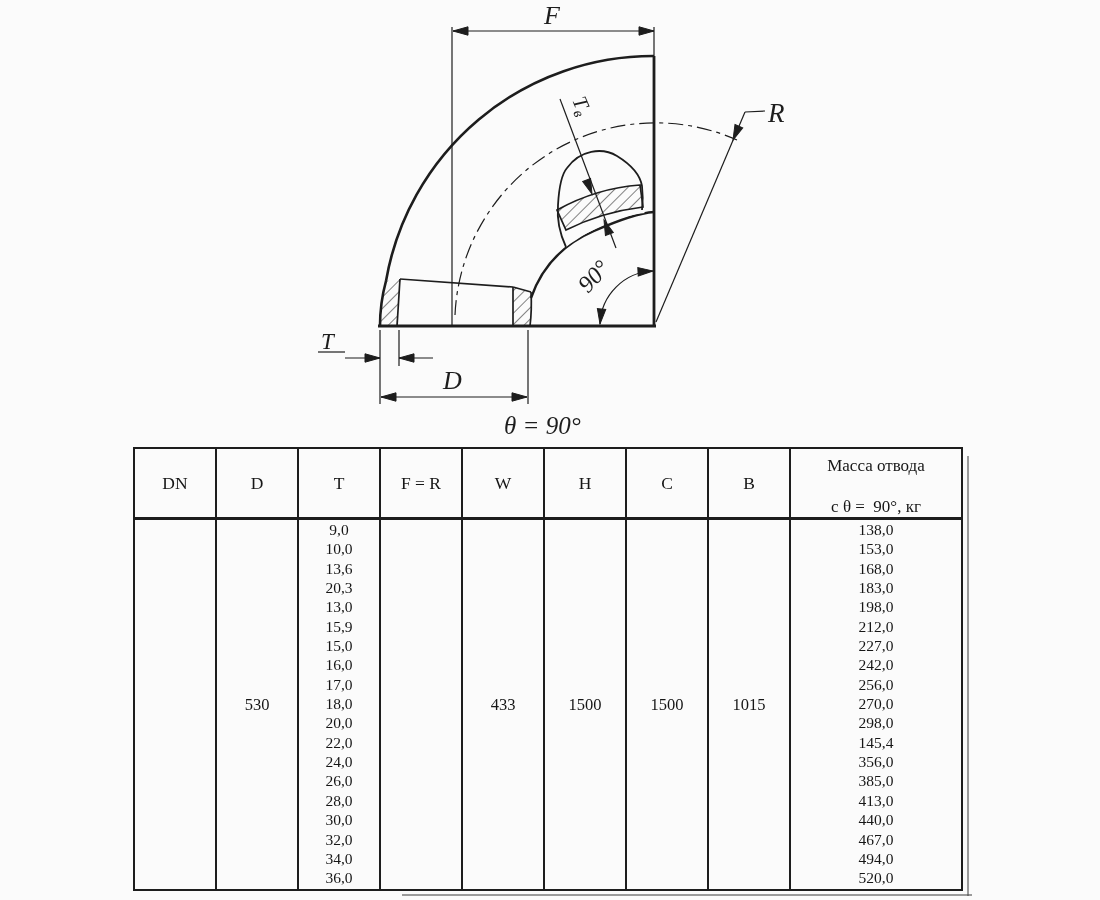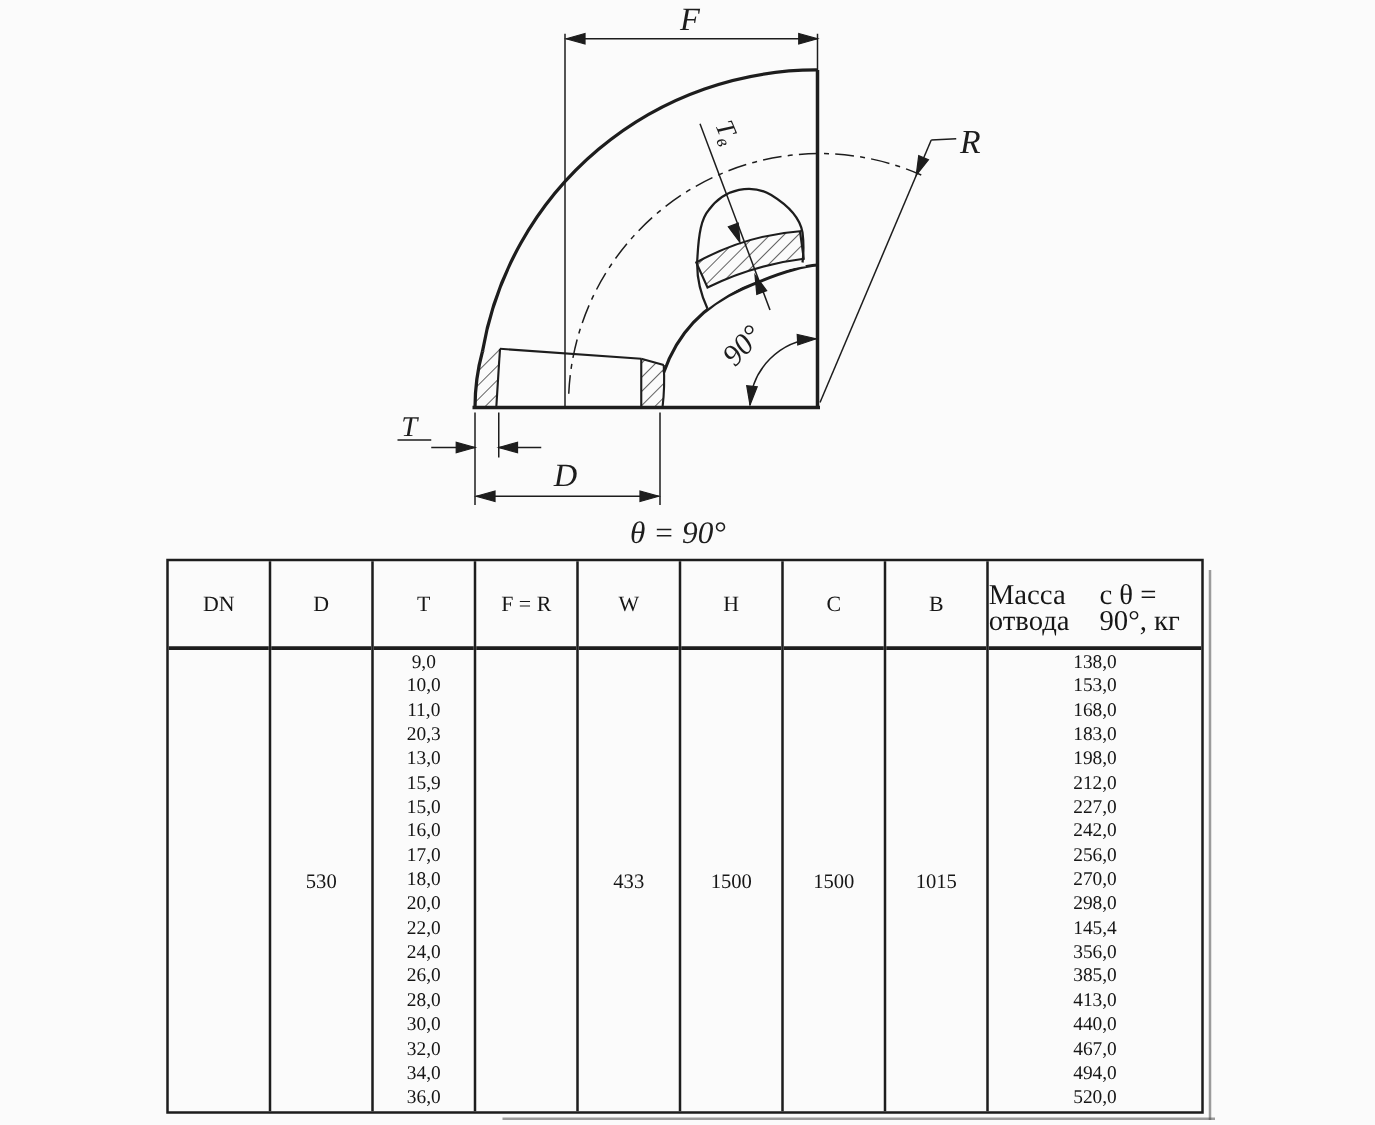--- a/index.html
+++ b/index.html
@@ -7,22 +7,22 @@
         font-family:"Liberation Serif","DejaVu Serif",serif;color:#161616;}
   .drawing-svg{position:absolute;left:0;top:0;}
   
   .dims-table{position:absolute;left:133px;top:447px;width:830px;height:444px;
               border:2px solid #1d1d1d;box-sizing:border-box;display:flex;}
   .col{border-right:2px solid #1d1d1d;box-sizing:border-box;display:flex;flex-direction:column;}
   .col.w83{width:82px;}
   .col.last{flex:1;border-right:none;}
   .th{height:71px;box-sizing:border-box;border-bottom:3px solid #1d1d1d;
       display:flex;align-items:center;justify-content:center;font-size:17.5px;}
-  .th.mass{justify-content:space-between;padding-top:6px;
-           font-size:23px;line-height:21px;}
+  .th.mass{flex-direction:column;justify-content:space-between;padding-top:6px;
+           font-size:17px;line-height:21px;}
   .td{flex:1;display:flex;align-items:center;justify-content:center;font-size:16.5px;}
   .td.list{display:block;padding-top:0;}
   .cell-line{height:19.35px;line-height:19.35px;text-align:center;font-size:15.5px;}
   
   .ghost{position:absolute;background:#4d4d4d;opacity:.55;}
   .ghost.bottom{left:402px;top:894px;width:570px;height:2px;}
   .ghost.right{left:967px;top:456px;width:2px;height:440px;}
   
   .lbl{font-family:"Liberation Serif","DejaVu Serif",serif;font-style:italic;fill:#1d1d1d;}
 </style>
@@ -126,21 +126,21 @@
     </div>
     <div class="col w83">
       <div class="th">D</div>
       <div class="td">530</div>
     </div>
     <div class="col w83">
       <div class="th">T</div>
       <div class="td list">
           <div class="cell-line">9,0</div>
           <div class="cell-line">10,0</div>
-          <div class="cell-line">11,0</div>
+          <div class="cell-line">13,6</div>
           <div class="cell-line">20,3</div>
           <div class="cell-line">13,0</div>
           <div class="cell-line">15,9</div>
           <div class="cell-line">15,0</div>
           <div class="cell-line">16,0</div>
           <div class="cell-line">17,0</div>
           <div class="cell-line">18,0</div>
           <div class="cell-line">20,0</div>
           <div class="cell-line">22,0</div>
           <div class="cell-line">24,0</div>

